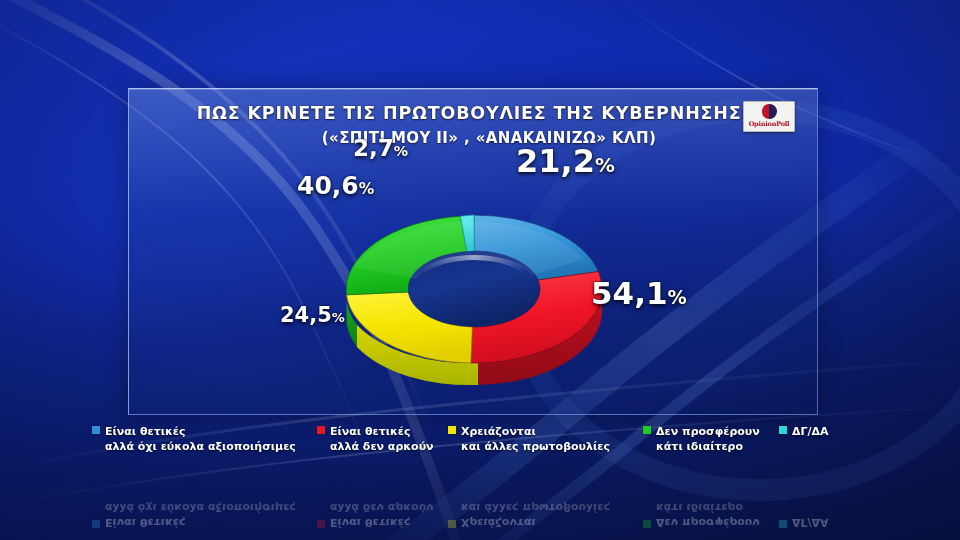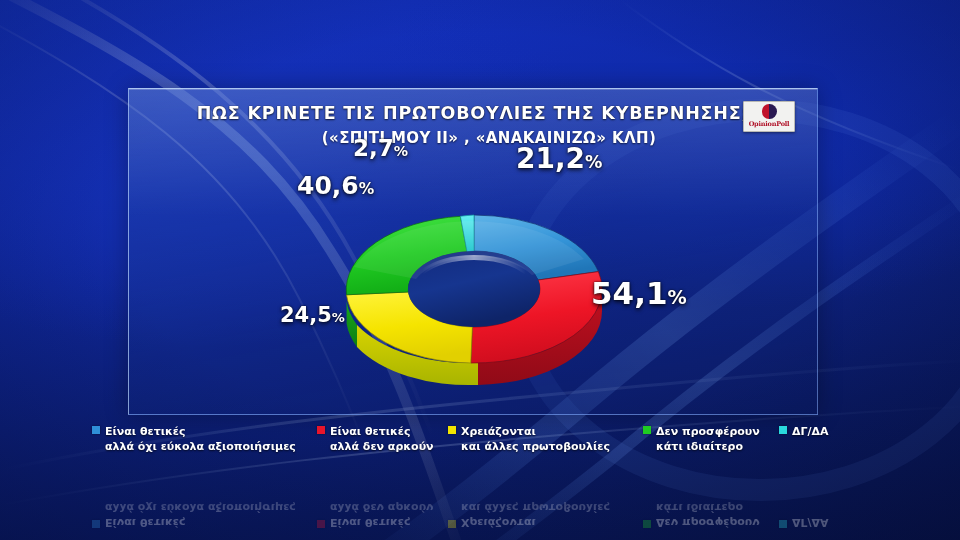--- a/index.html
+++ b/index.html
@@ -269,21 +269,21 @@
 
           <path d="M -52,-17 A 66,38 0 0 1 52,-17" fill="none" stroke="url(#gInnerHi)" stroke-width="5"></path>
 
           <path d="M -120,-22 A 128,74 0 0 1 110,-30 L 58,-14 A 66,38 0 0 0 -58,-10 Z" fill="#ffffff" opacity="0.07"></path>
         </g>
       </svg>
     </div>
 
     <div class="pct" style="left:224px; top:0px; font-size:23px;"><span>2,7</span><span class="sym">%</span></div>
 
-    <div class="pct" style="left:387px; top:8px; font-size:28px;"><span>21,2</span><span class="sym">%</span></div>
+    <div class="pct" style="left:387px; top:8px; font-size:32px;"><span>21,2</span><span class="sym">%</span></div>
 
     <div class="pct" style="left:168px; top:36px; font-size:25px;"><span>40,6</span><span class="sym">%</span></div>
 
     <div class="pct" style="left:462px; top:141px; font-size:31px;"><span>54,1</span><span class="sym">%</span></div>
 
     <div class="pct" style="left:151px; top:168px; font-size:21px;"><span>24,5</span><span class="sym">%</span></div>
   </div>
 </div>
 
 <div id="legend">

